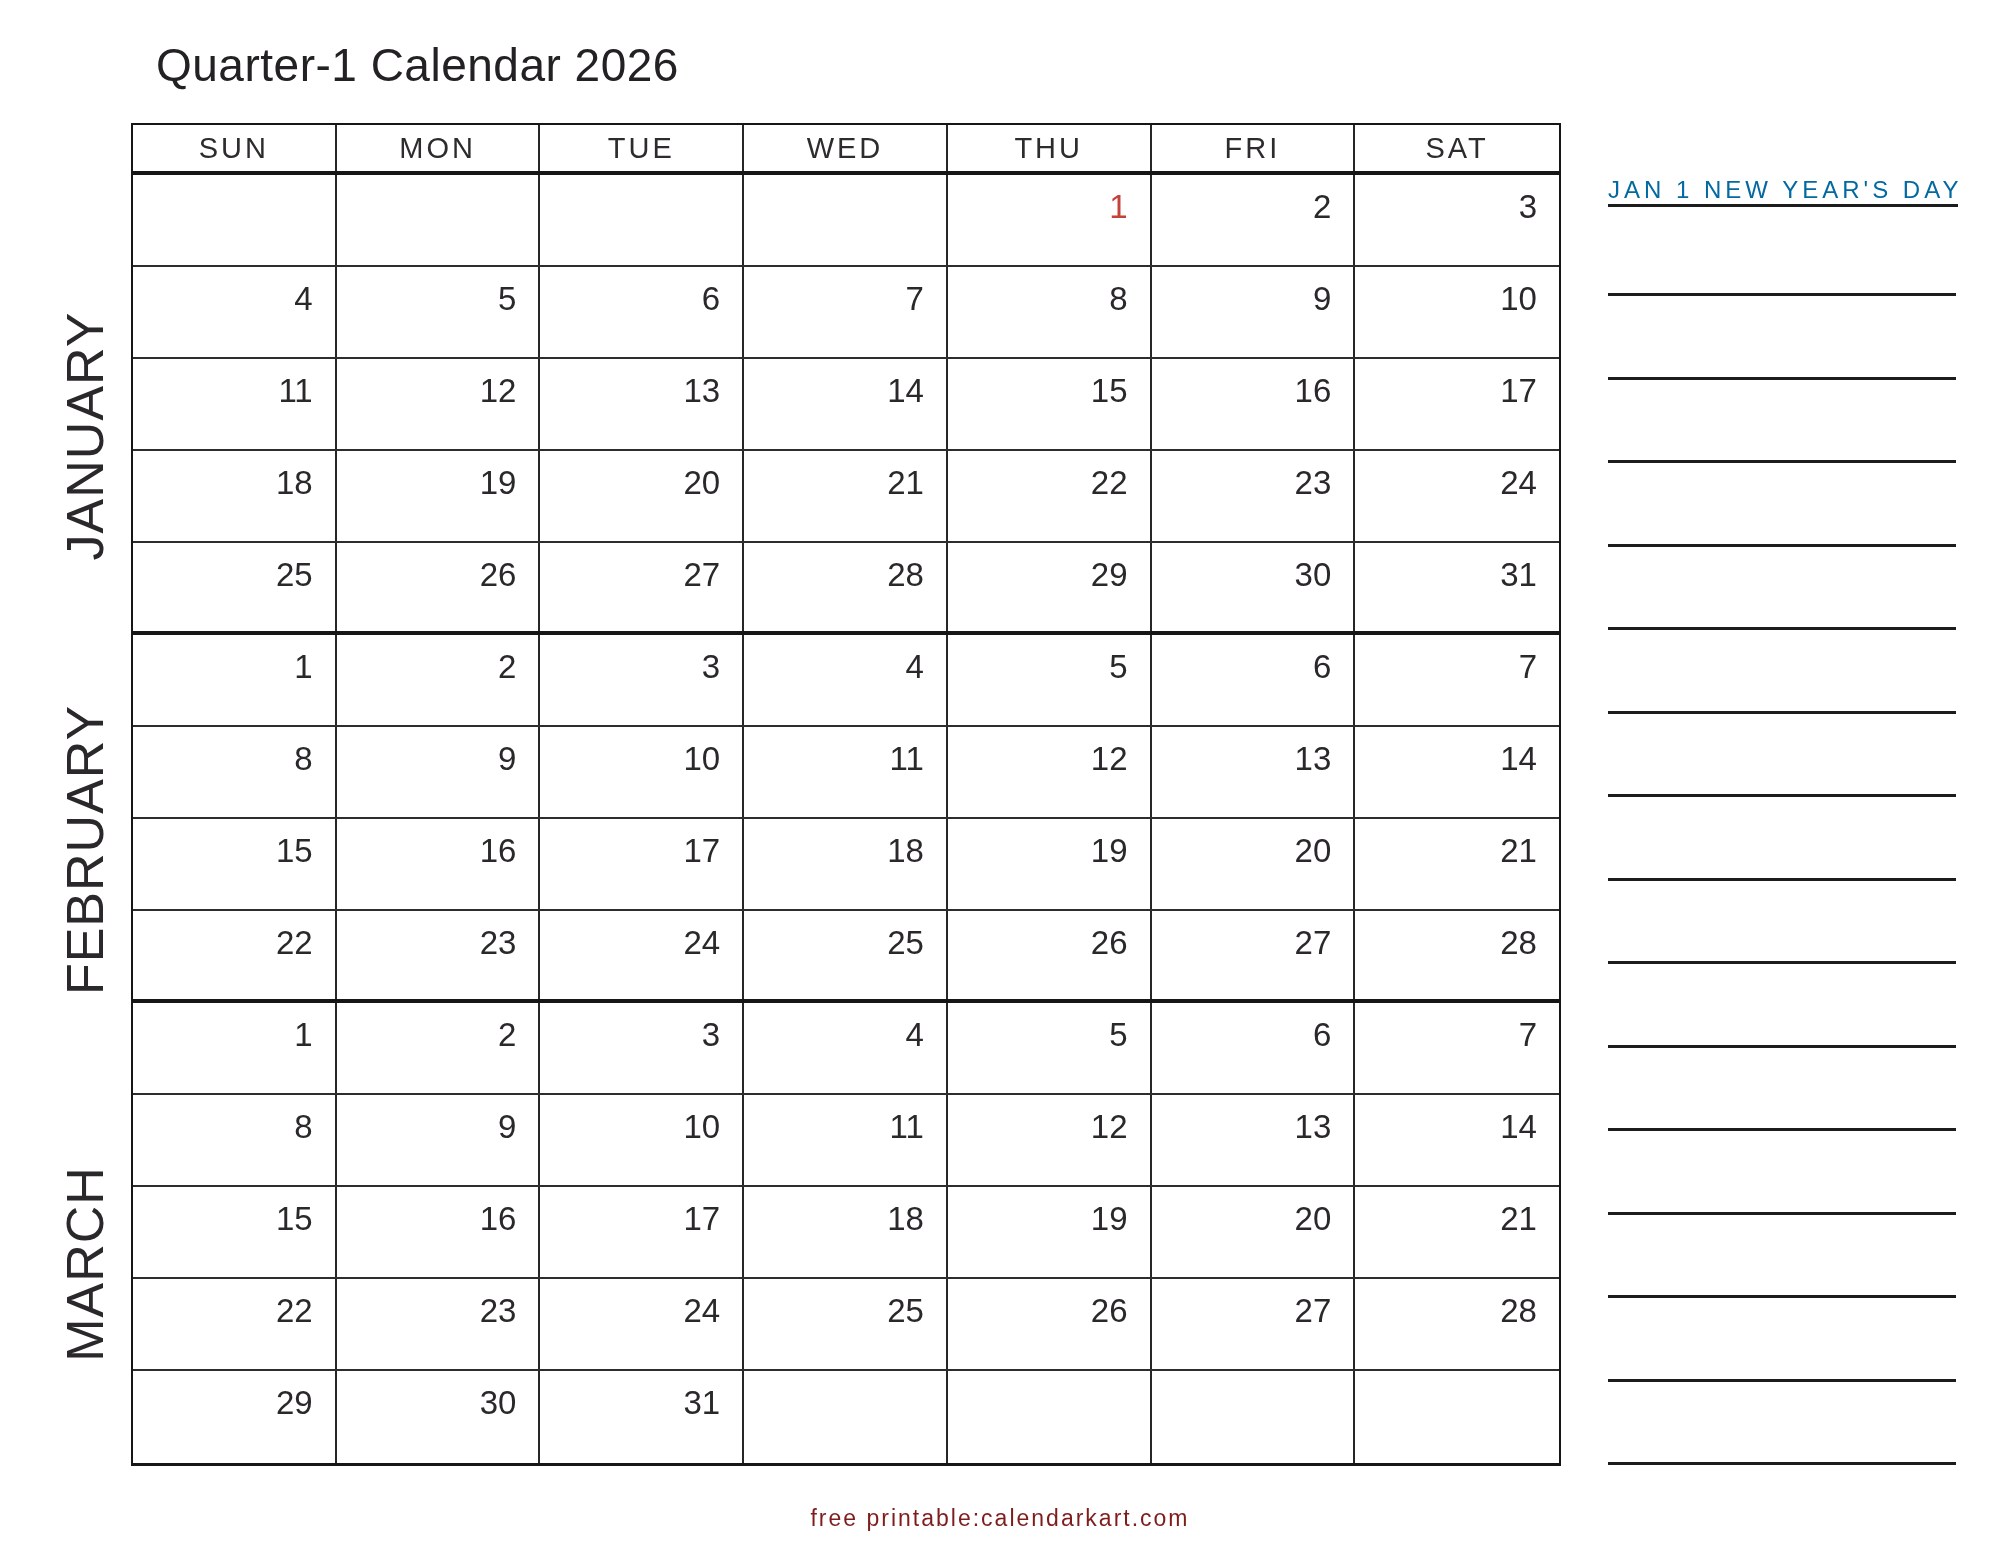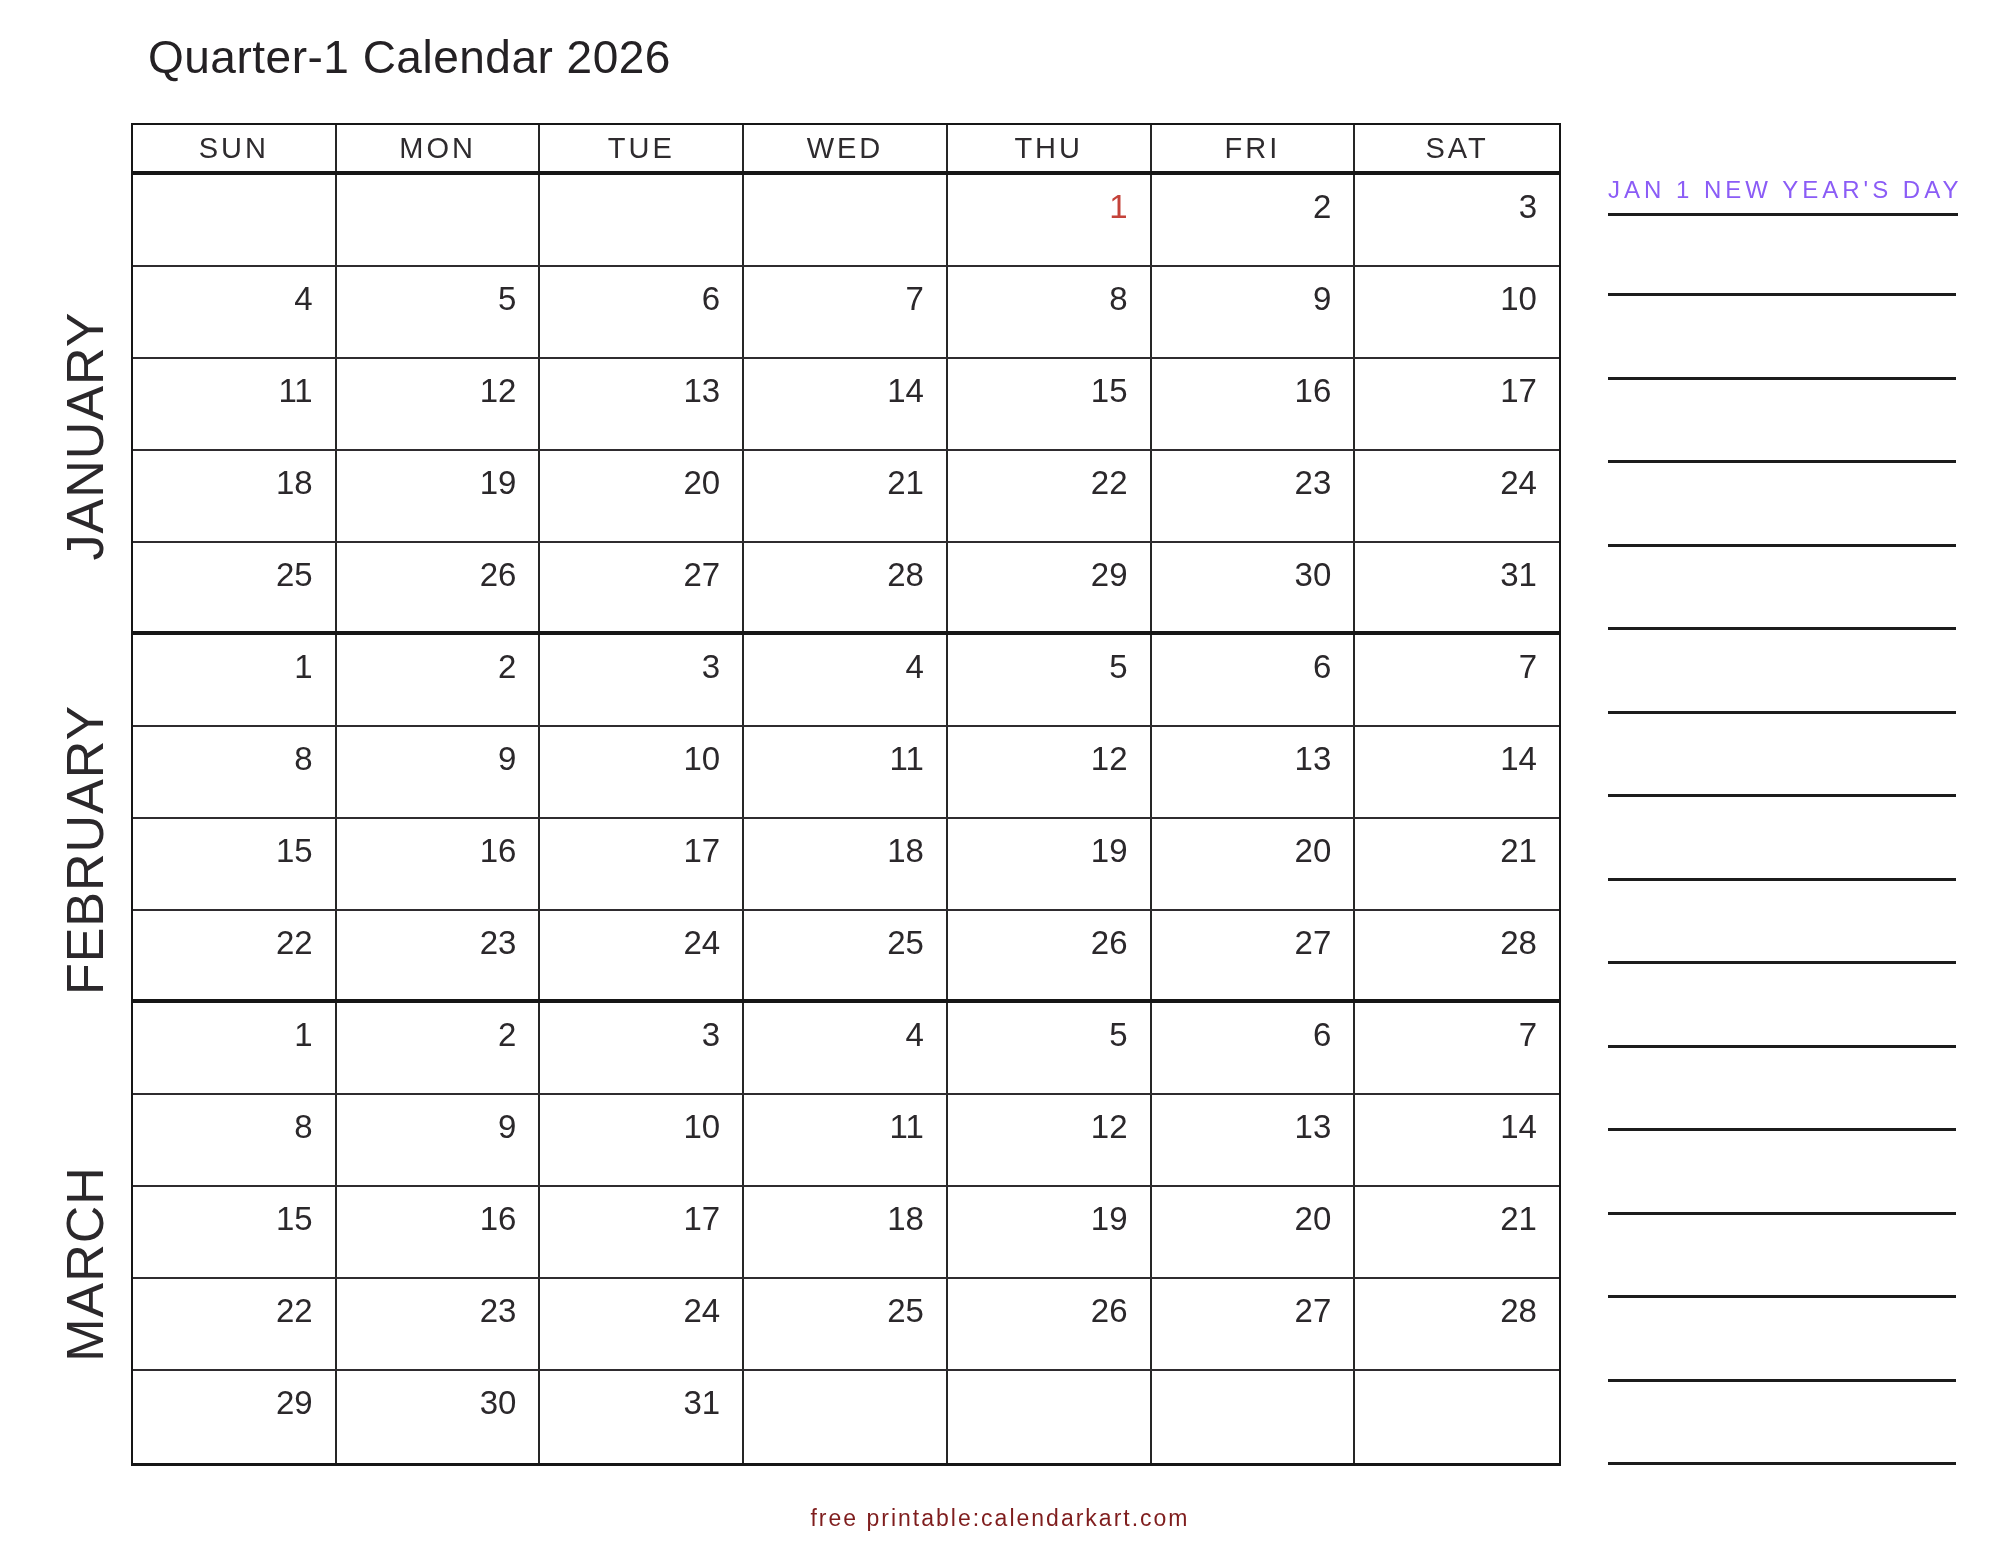--- a/index.html
+++ b/index.html
@@ -8,21 +8,21 @@
     width:2000px;
     height:1545px;
     background:#ffffff;
     font-family:"Liberation Sans", sans-serif;
     overflow:hidden;
   }
   .page-title{
     position:absolute;
     left:140px;
     top:22px;
-    margin:8px;
+    margin:16px;
     font-size:46px;
     font-weight:500;
     color:#242124;
     letter-spacing:0.5px;
   }
   
   .cal-grid{
     position:absolute;
     left:131px;
     top:123px;
@@ -90,22 +90,21 @@
     color:#2b282b;
   }
   
   .notes-title{
     position:absolute;
     left:1608px;
     width:350px;
     top:176px;
     font-size:24px;
     letter-spacing:4px;
-    color:#8b5cf6;
-    padding-bottom:9px;
+    color:#0369a1;
     border-bottom:3px solid #1c1c1c;
     box-sizing:border-box;
     white-space:nowrap;
   }
   .note-line{
     position:absolute;
     left:1608px;
     width:348px;
     height:3px;
     background:#1c1c1c;

